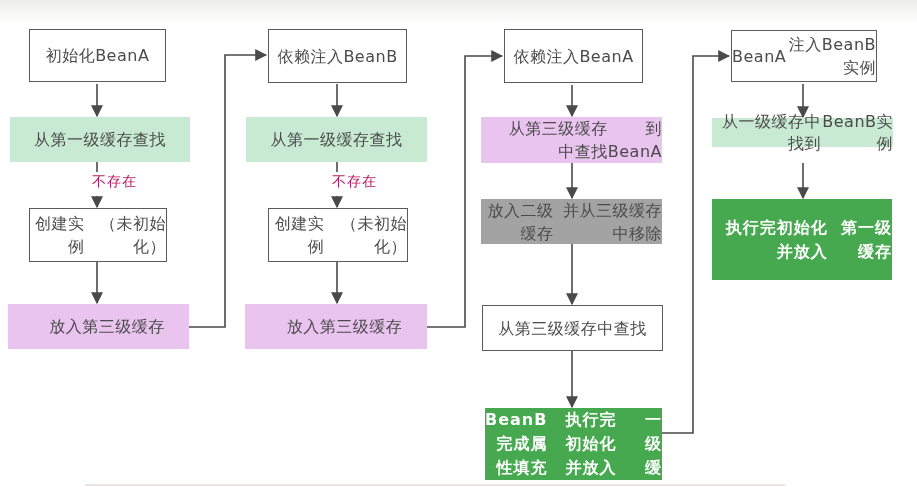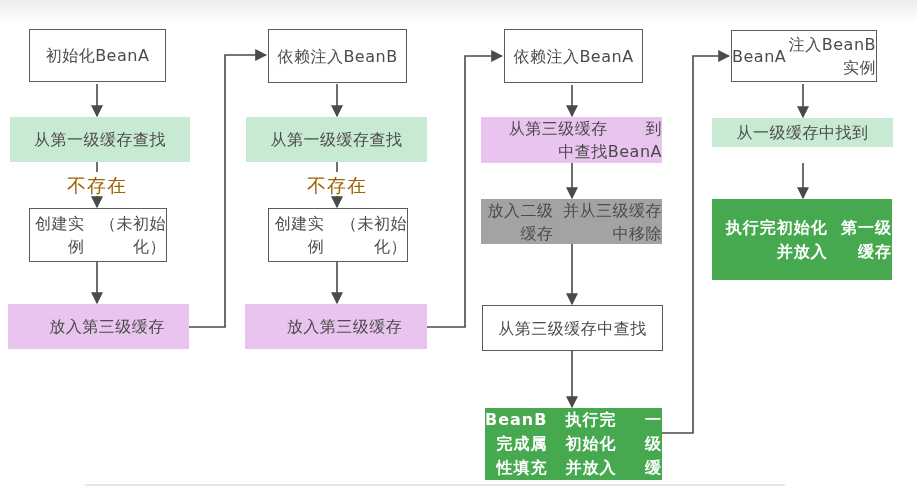--- a/index.html
+++ b/index.html
@@ -30,22 +30,22 @@
   }
   .box-white  { background: #ffffff; border: 1.5px solid #5b5b5b; }
   .box-green  { background: #c8e9d2; }
   .box-purple { background: #e8c4ee; padding-left: 17px; }
   .box-yellow { background: #a3a3a3; }
   .box-dkgreen {
     background: #46a94f; color: #ffffff; font-weight: bold;
     line-height: 24px; letter-spacing: 1px;
   }
   .not-exist {
-    position: absolute; width: 80px; text-align: center;
-    color: #a16207; font-size: 19px; letter-spacing: 1px;
+    position: absolute; width: 80px; text-align: right;
+    color: #be185d; font-size: 14px; letter-spacing: 1px;
   }
   svg.wires { position: absolute; left: 0; top: 0; pointer-events: none; }
 </style>
 </head>
 <body>
 
 <div id="canvas">
 
   <div class="top-fade"></div>
 
@@ -133,20 +133,21 @@
     <div>执行完初始化并放入</div>
     <div>第一级缓存</div>
   </div>
 
   <div class="box box-white" style="left:731px; top:30px; width:146px; height:52px;">
     <div>BeanA</div>
     <div>注入BeanB实例</div>
   </div>
   <div class="box box-green" style="left:712px; top:118px; width:181px; height:29px; line-height:22px;">
     <div>从一级缓存中找到</div>
+    <div>BeanB实例</div>
   </div>
   <div class="box box-dkgreen" style="left:712px; top:199px; width:180px; height:81px;">
     <div>执行完初始化并放入</div>
     <div>第一级缓存</div>
   </div>
 
   <div class="bottom-line"></div>
 </div>
 
 </body></html>

